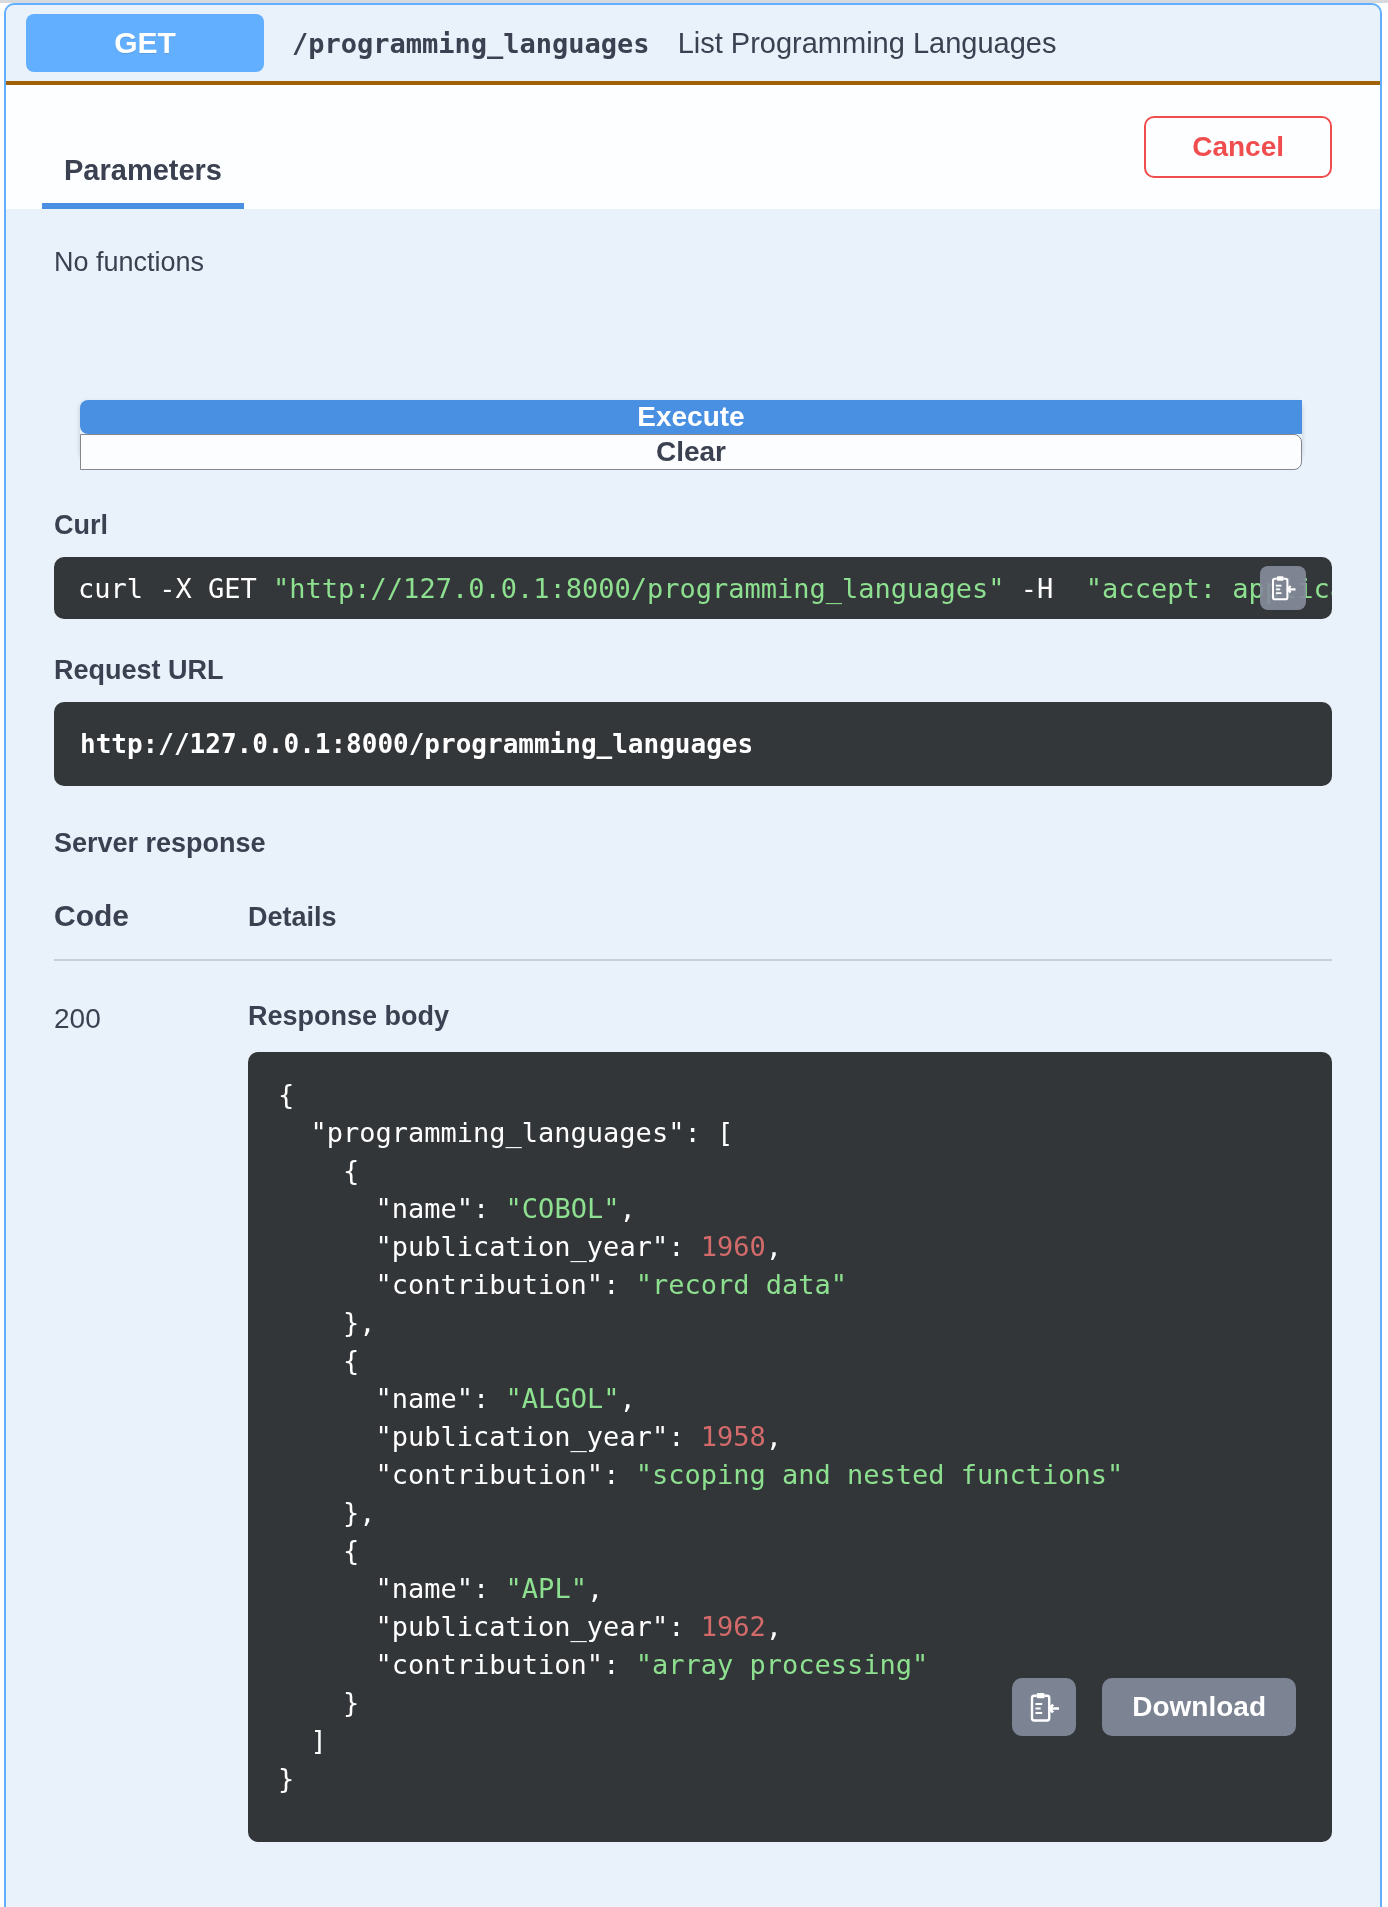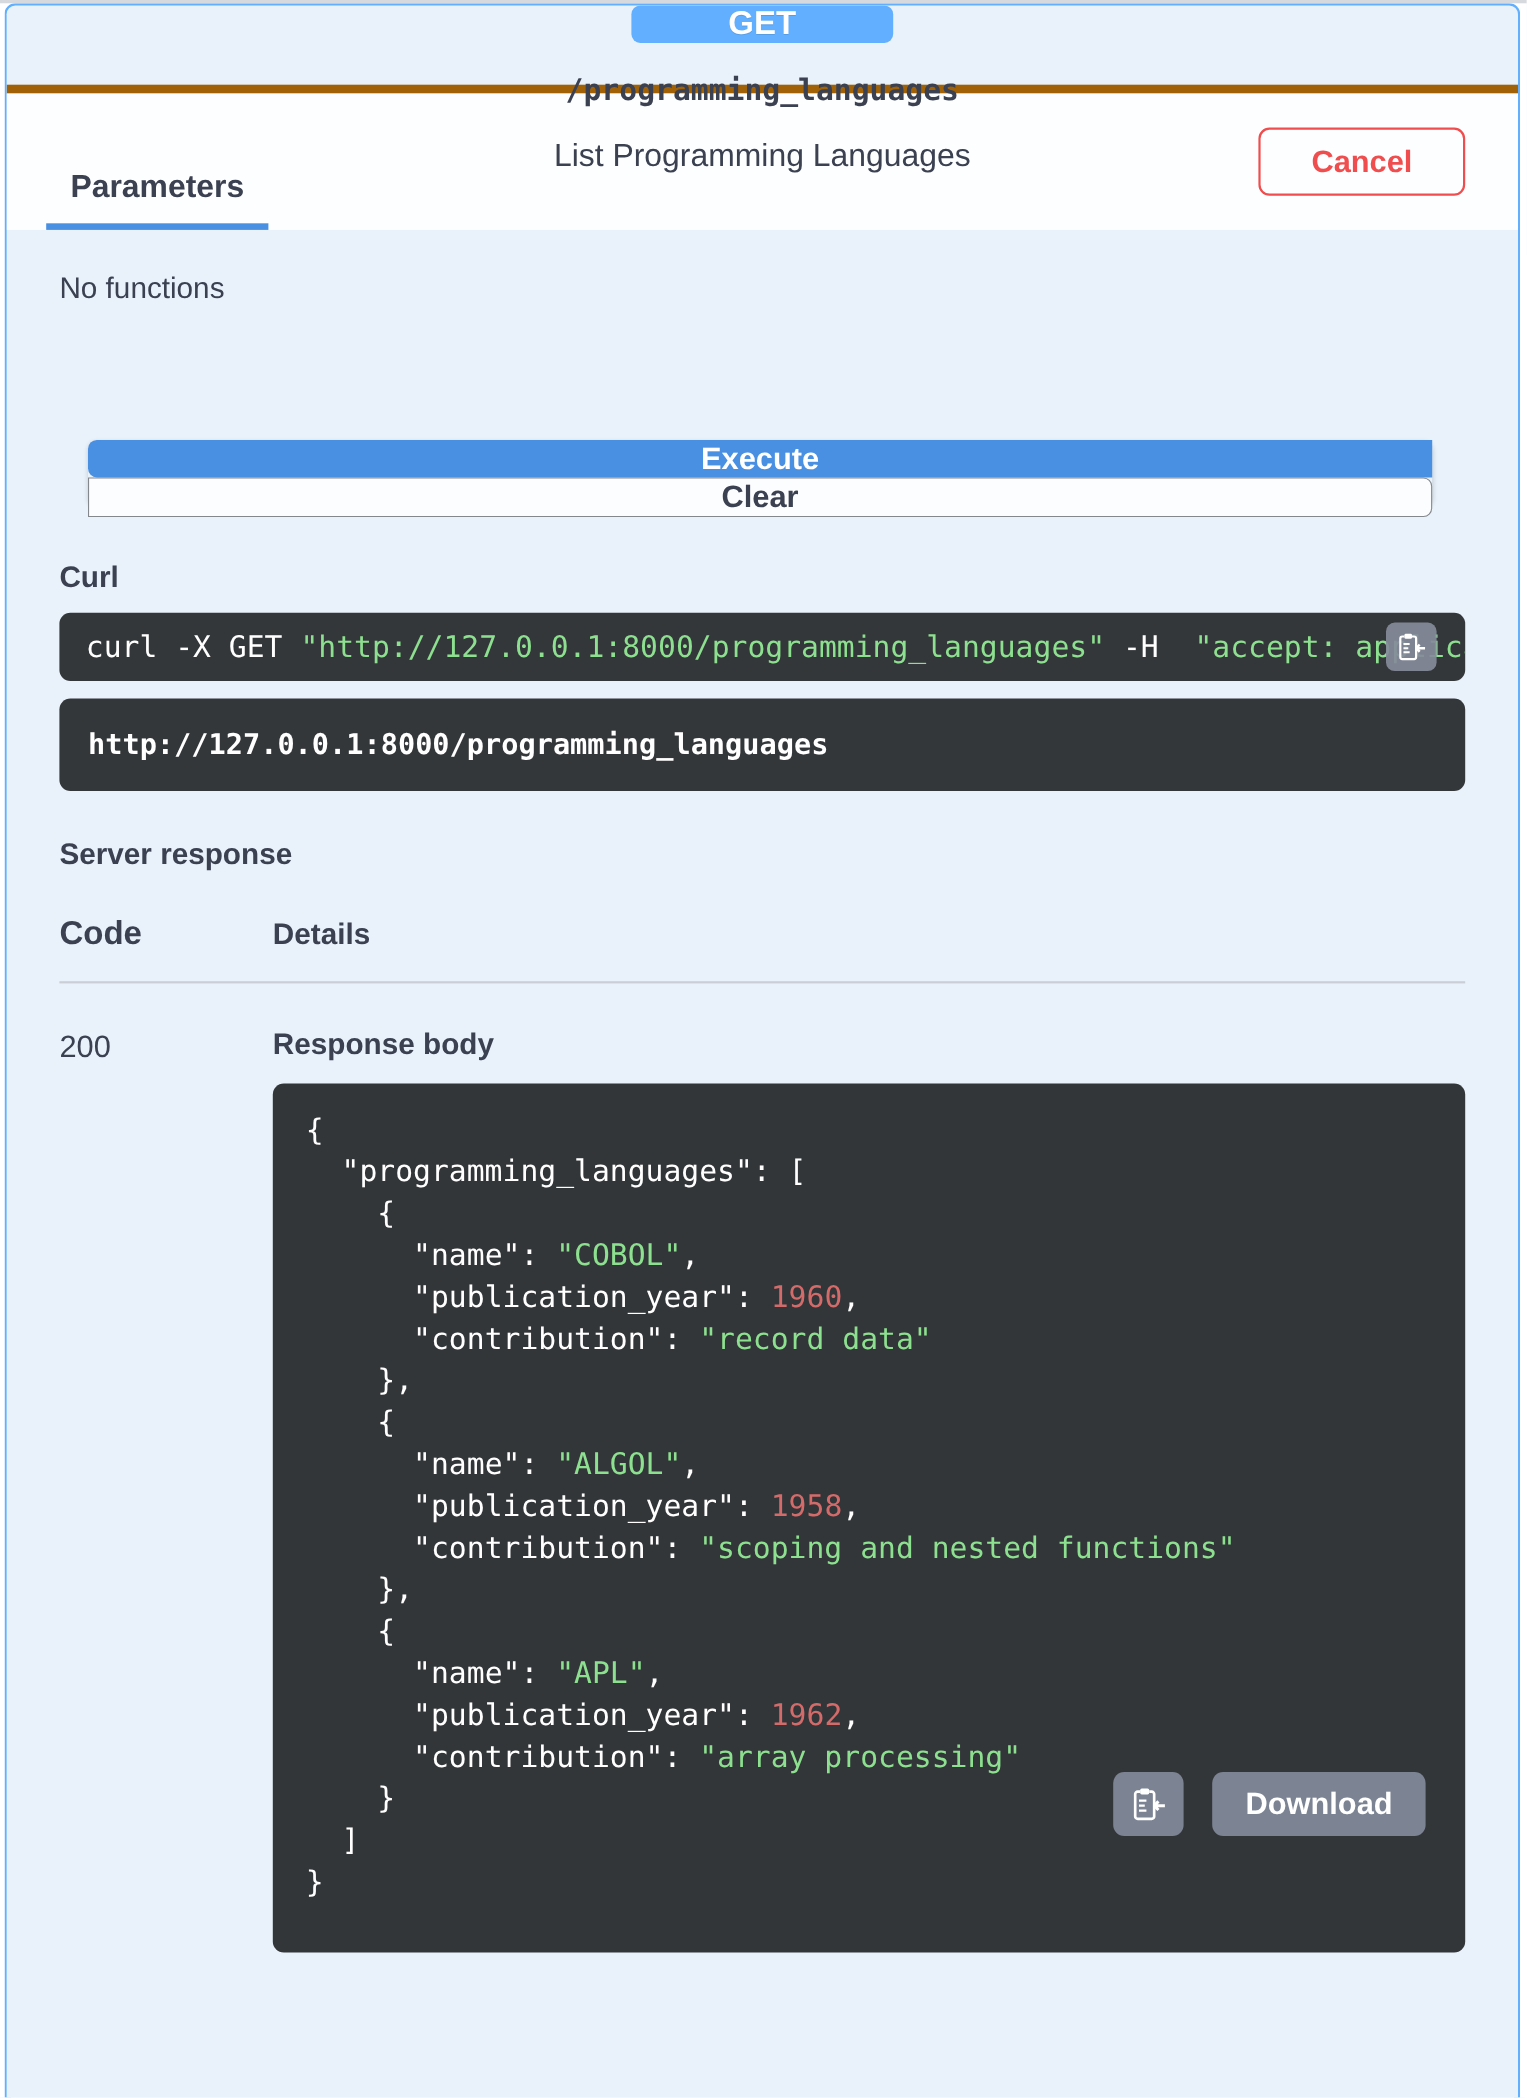--- a/index.html
+++ b/index.html
@@ -16,23 +16,22 @@
     border:2px solid #61affe;border-bottom:none;
     border-radius:10px 10px 0 0;
     background:#e9f2fb;
     overflow:hidden;
   }
   
   .op-header{
     display:flex;align-items:center;gap:28px;
     height:80px;box-sizing:border-box;
     padding:0 20px;
-    border-bottom:8px solid #a16207;
-    cursor:pointer;
-    flex-direction:column;
+    border-bottom:4px solid #a16207;
+    cursor:pointer;
   }
   .method-badge{
     min-width:238px;height:58px;
     background:#61affe;border-radius:8px;
     color:#fff;font-weight:bold;font-size:30px;
     display:flex;align-items:center;justify-content:center;
     text-shadow:0 1px 0 rgba(0,0,0,.1);
   }
   .op-path{
     font-family:"DejaVu Sans Mono", monospace;
@@ -195,20 +194,21 @@
       <button class="copy-btn-small" title="">
         <svg class="clip-icon" width="30" height="30" viewBox="0 0 24 24">
           <path d="M7 4.5H5.5C4.7 4.5 4 5.2 4 6v13.5c0 .8.7 1.5 1.5 1.5h8.5c.8 0 1.5-.7 1.5-1.5V6c0-.8-.7-1.5-1.5-1.5H12.5" stroke="#fff" fill="none" stroke-width="1.6"></path>
           <rect x="7" y="2.6" width="5.5" height="3.6" rx="1" fill="#fff"></rect>
           <path d="M6.3 10h4.5M6.3 13h3.5M6.3 16h4.5" stroke="#fff" stroke-width="1.4"></path>
           <path d="M22 13h-6.5M15.5 13l2.6-2.6M15.5 13l2.6 2.6" stroke="#fff" stroke-width="1.8" fill="none"></path>
         </svg>
       </button>
     </div>
 
+    <div class="field-label lbl-request-url">Request URL</div>
     <div class="url-bar">
       <span>http://127.0.0.1:8000/programming_languages</span>
     </div>
 
     <div class="field-label lbl-server-response">Server response</div>
 
     <div class="resp-table-head">
       <div class="col-code head-code">Code</div>
       <div class="head-details">Details</div>
     </div>

